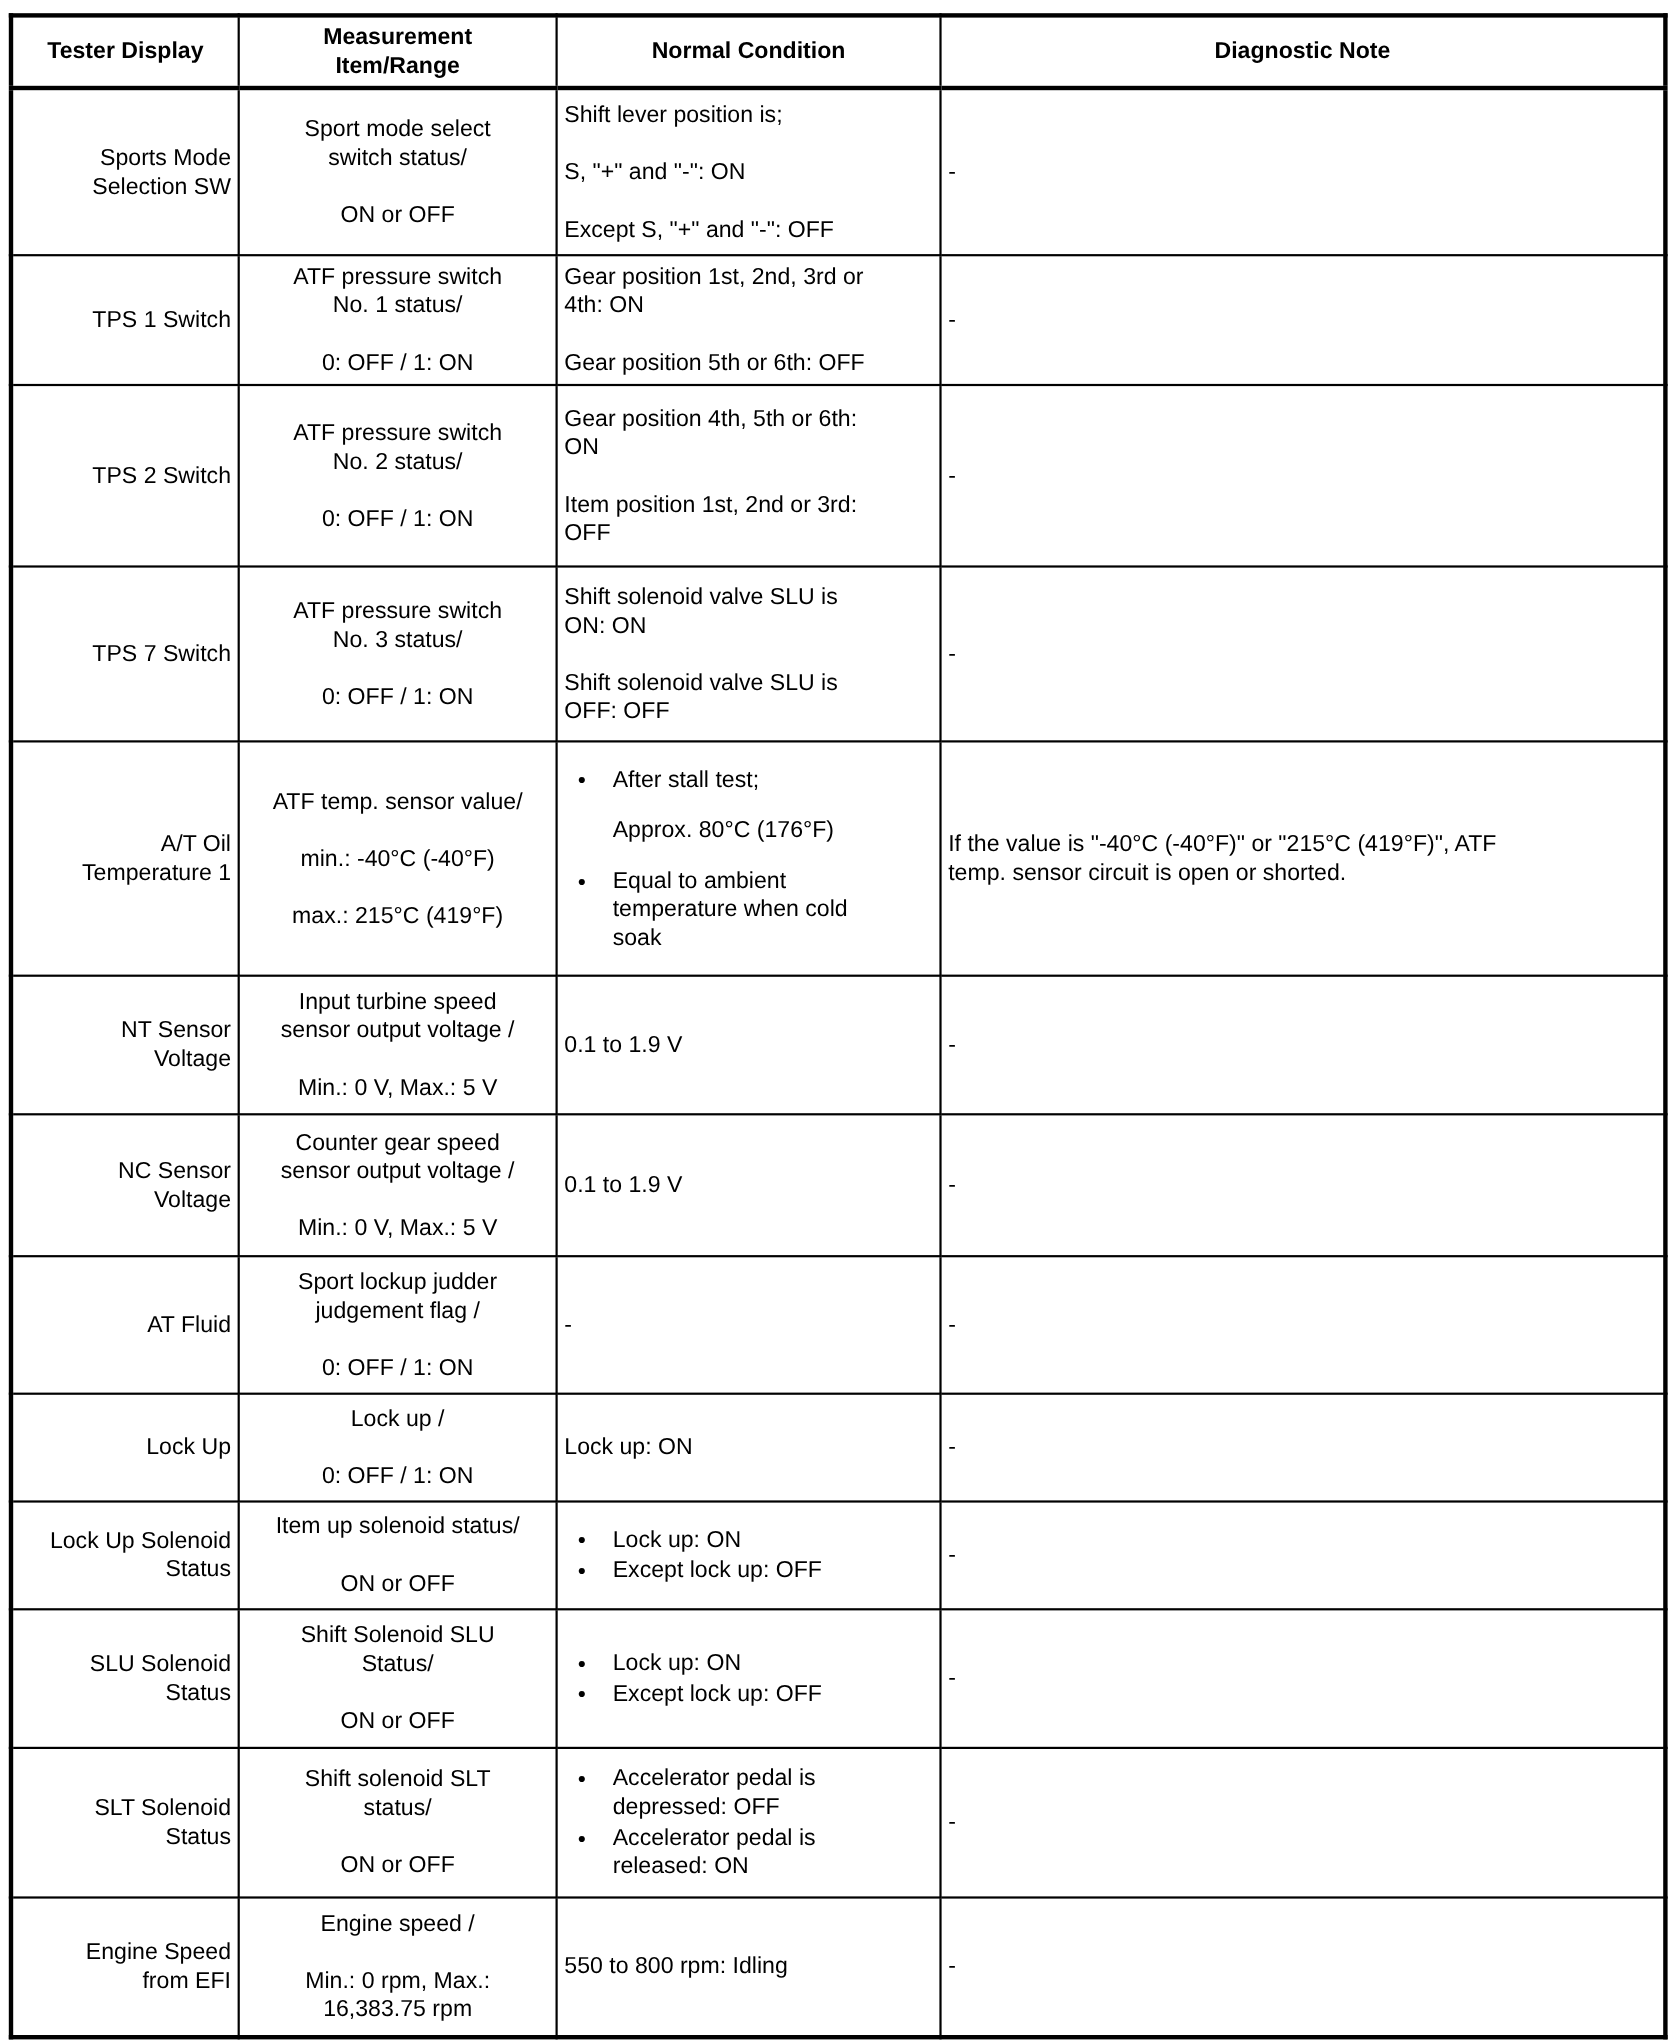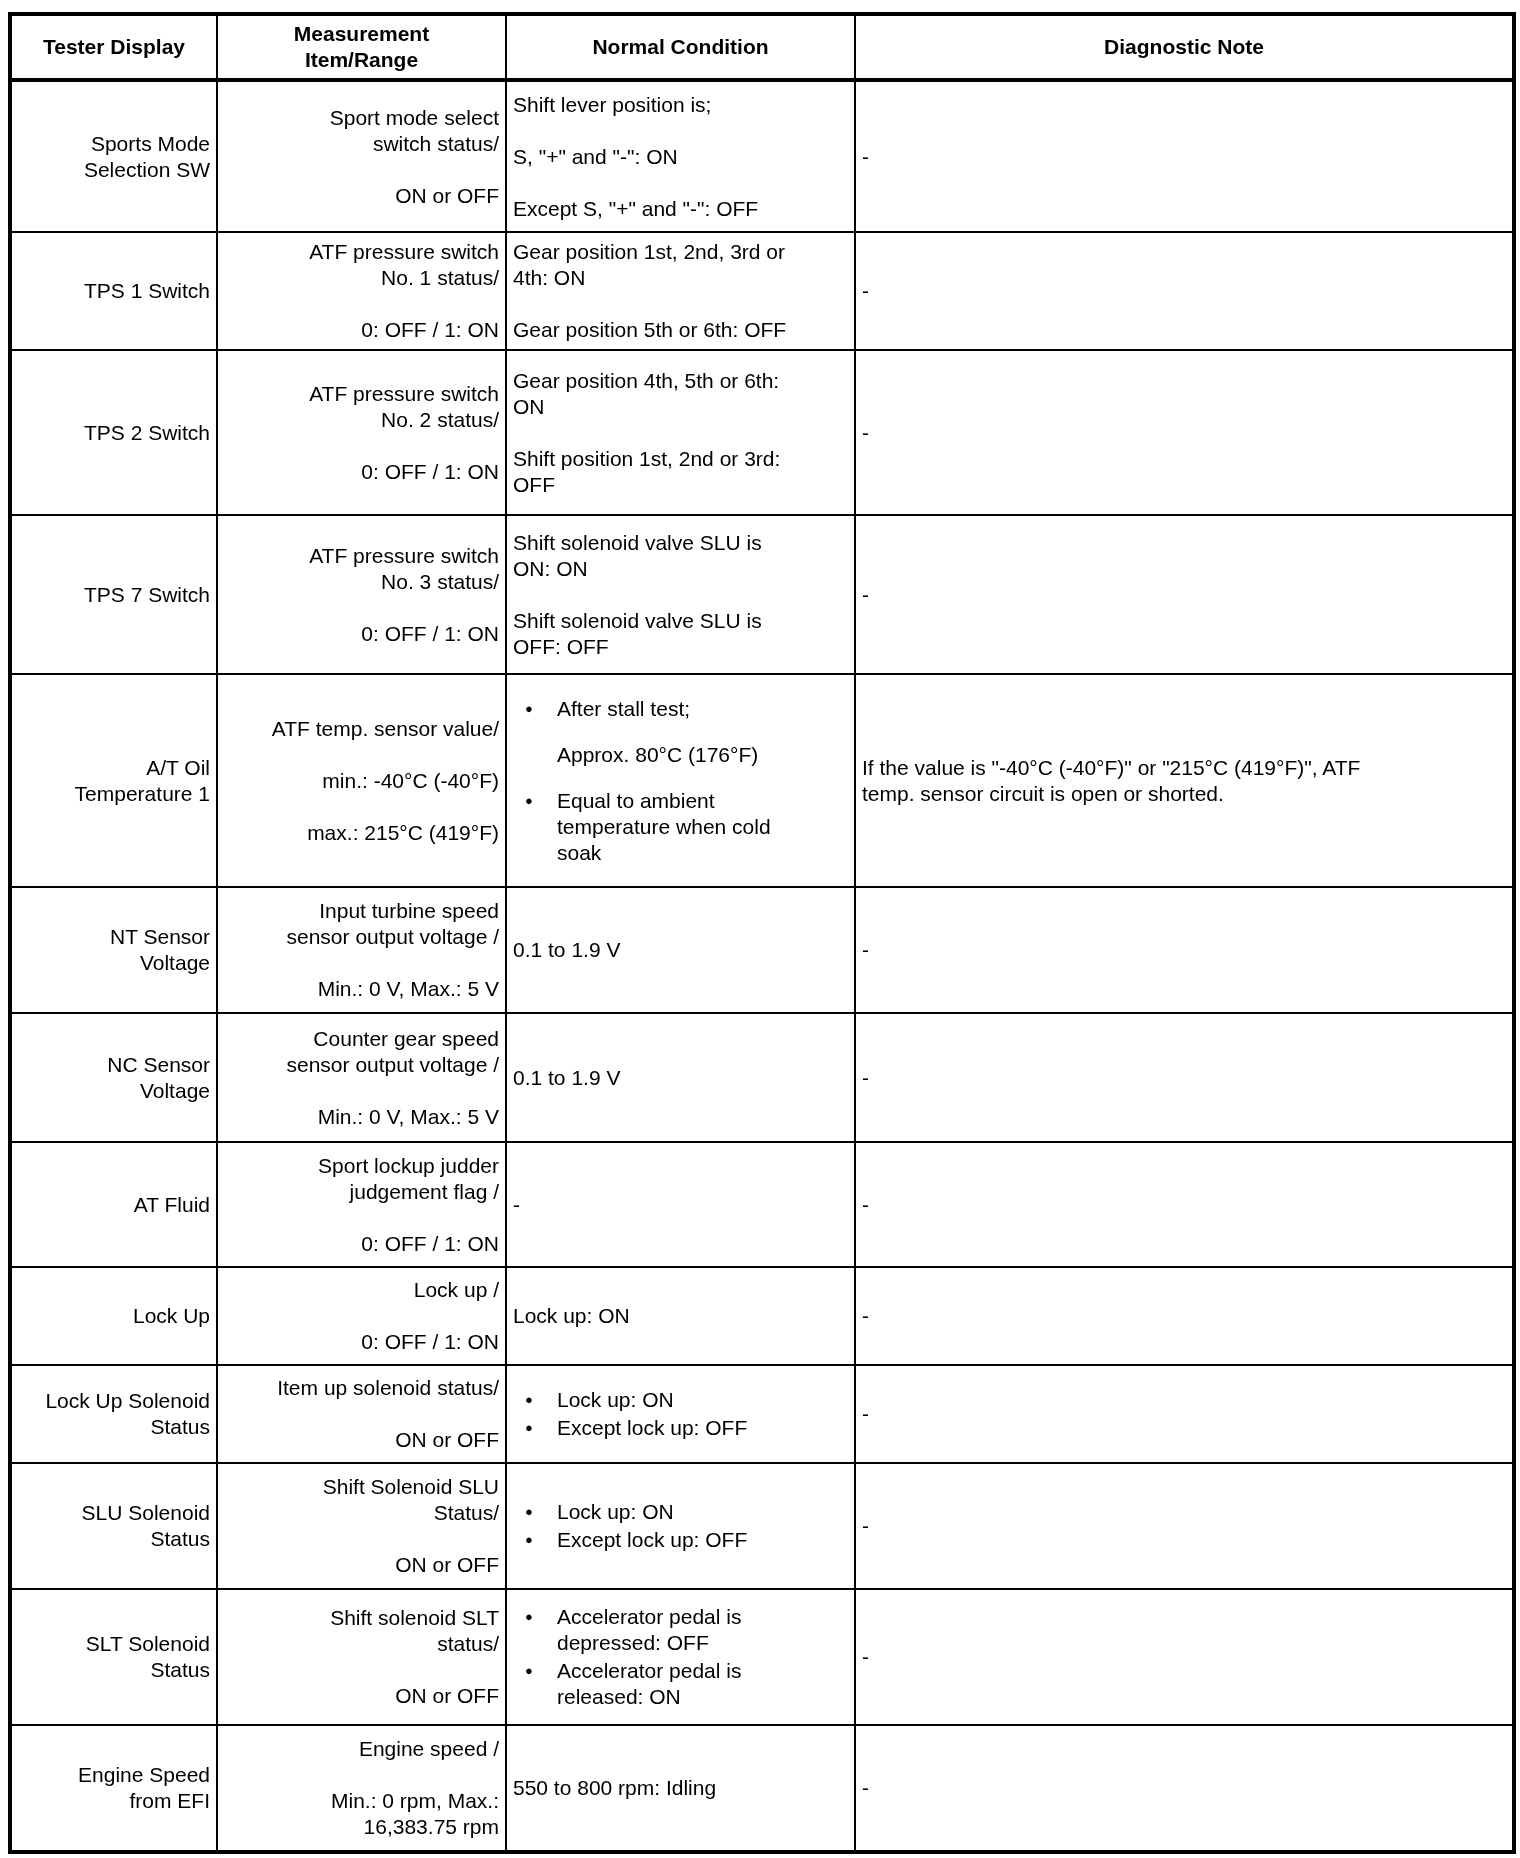--- a/index.html
+++ b/index.html
@@ -23,21 +23,21 @@
     border-bottom: 4px solid #000000;
     font-weight: bold;
     font-size: 21px;
     line-height: 26px;
     text-align: center;
     white-space: pre-line;
   }
   table.diag tbody td { font-size: 21px; line-height: 26px; }
 
   .c1 { text-align: right; }
-  .c2 { text-align: right; }
+  .c2 { text-align: center; }
   .c3 { text-align: left; margin-left: 36px; }
   .c4 { text-align: left; padding-left: 8px; }
 
   .t, .para, .btext { white-space: pre-line; }
   .gap { margin-top: 26px; }
   .gap-sm { margin-top: 20px; }
   .tight { margin-top: 2px; }
   .indent { margin-left: 44px; }
 
   .bullet { display: flex; align-items: flex-start; text-align: left; }
@@ -116,21 +116,21 @@
             <div class="t">TPS 2 Switch</div>
           </td>
         <td class="c2">
           <div class="para">ATF pressure switch
 No. 2 status/</div>
           <div class="para gap">0: OFF / 1: ON</div>
         </td>
         <td class="c3">
           <div class="para">Gear position 4th, 5th or 6th:
 ON</div>
-          <div class="para gap">Shift position 1st, 2nd or 3rd:
+          <div class="para gap">Item position 1st, 2nd or 3rd:
 OFF</div>
         </td>
         <td class="c4">
             <div class="t">-</div>
           </td>
       </tr>
 
       <tr style="height:159px">
         <td class="c1">
             <div class="t">TPS 7 Switch</div>

